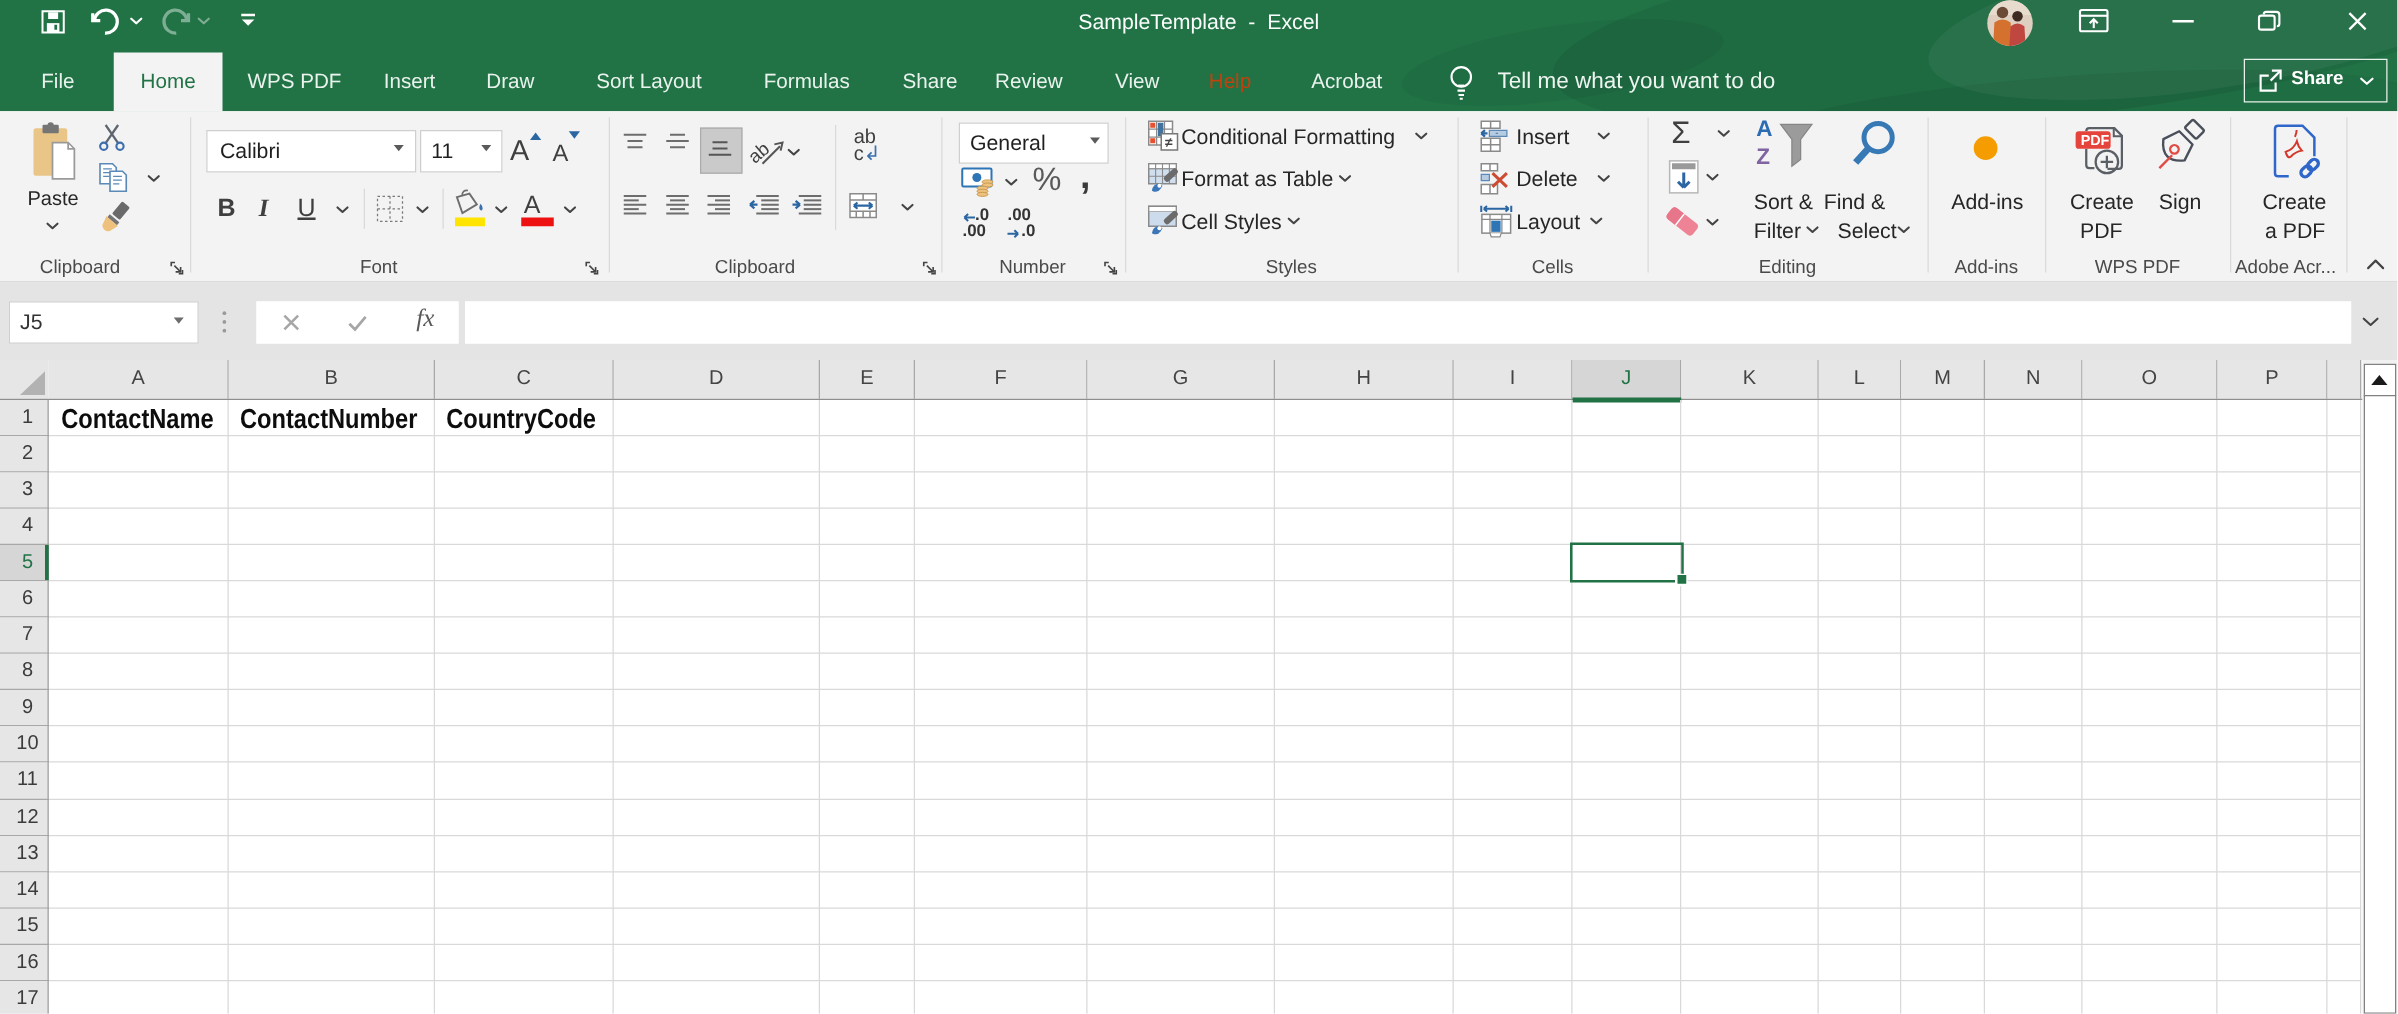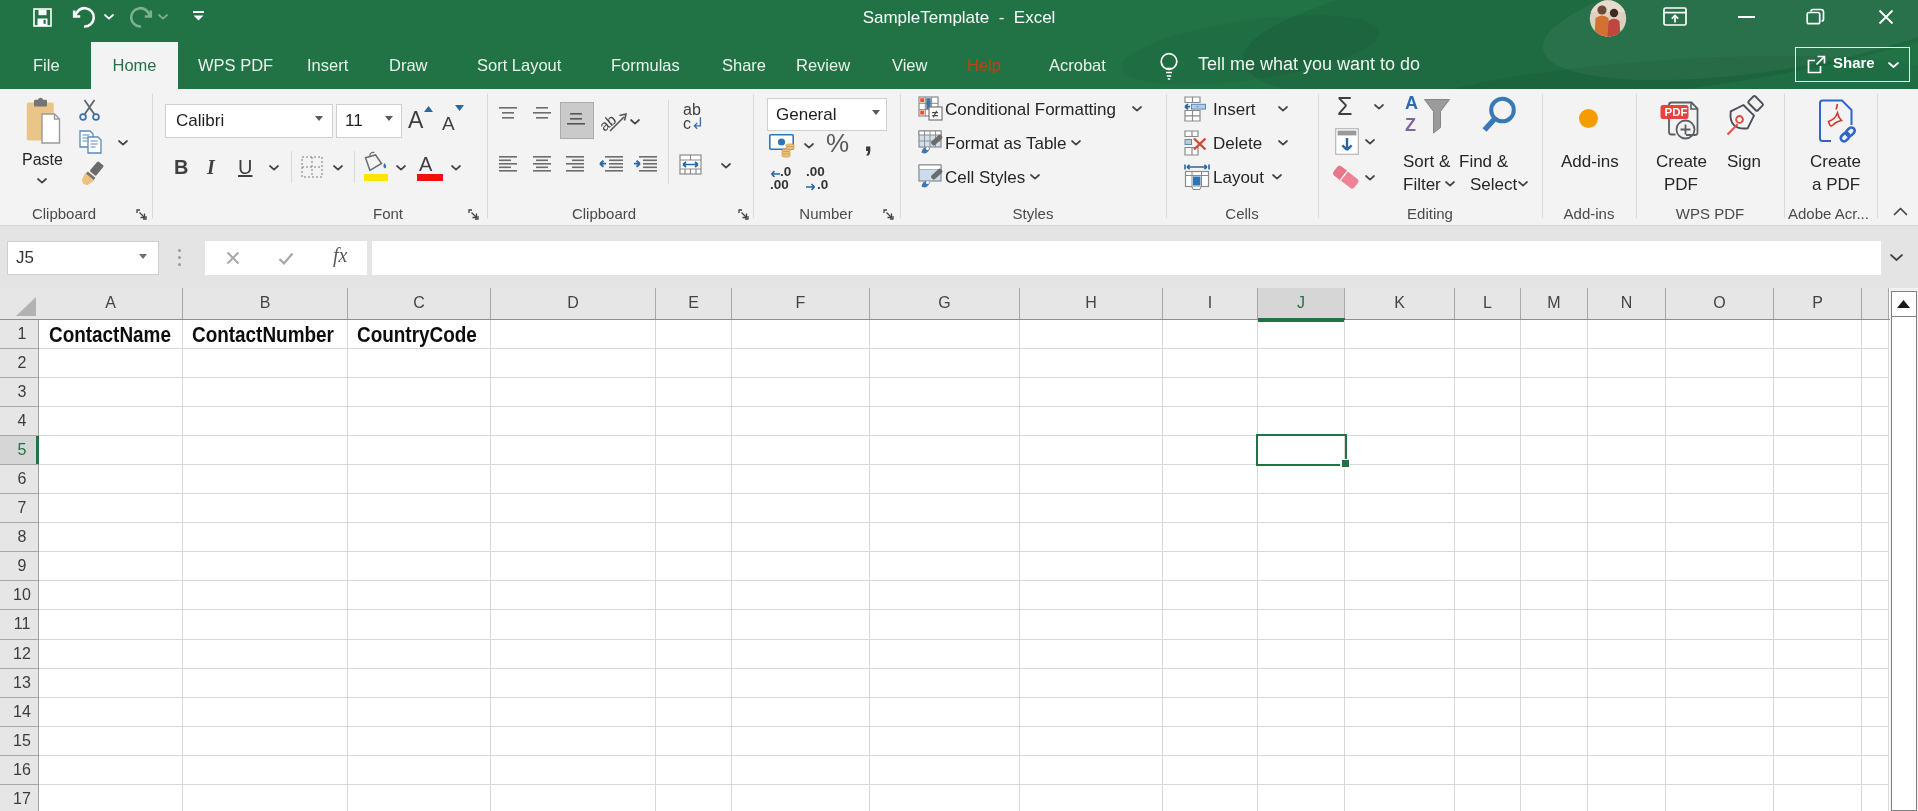--- a/index.html
+++ b/index.html
@@ -117,21 +117,21 @@
 <div class="sepv" style="left:487px"></div>
 <div class="sepv" style="left:753px"></div>
 <div class="sepv" style="left:900px"></div>
 <div class="sepv" style="left:1166px"></div>
 <div class="sepv" style="left:1318px"></div>
 <div class="sepv" style="left:1542px"></div>
 <div class="sepv" style="left:1636px"></div>
 <div class="sepv" style="left:1784px"></div>
 <div class="sepv" style="left:1877px"></div>
 <div class="gl" style="left:64px;width:200px;margin-left:-100px;text-align:center">Clipboard</div>
-<div class="gl" style="left:303px;width:200px;margin-left:-100px;text-align:right">Font</div>
+<div class="gl" style="left:303px;width:200px;margin-left:-100px;text-align:center">Font</div>
 <div class="gl" style="left:604px;width:200px;margin-left:-100px;text-align:center">Clipboard</div>
 <div class="gl" style="left:826px;width:200px;margin-left:-100px;text-align:center">Number</div>
 <div class="gl" style="left:1033px;width:200px;margin-left:-100px;text-align:center">Styles</div>
 <div class="gl" style="left:1242px;width:200px;margin-left:-100px;text-align:center">Cells</div>
 <div class="gl" style="left:1430px;width:200px;margin-left:-100px;text-align:center">Editing</div>
 <div class="gl" style="left:1589px;width:200px;margin-left:-100px;text-align:center">Add-ins</div>
 <div class="gl" style="left:1710px;width:200px;margin-left:-100px;text-align:center">WPS PDF</div>
 <div class="gl" style="left:1788px">Adobe Acr...</div>
 <svg class="lnch" style="left:135px;top:208px" viewBox="0 0 13 13">
  <path d="M2 5V2h3M11 8v3H8"></path>

